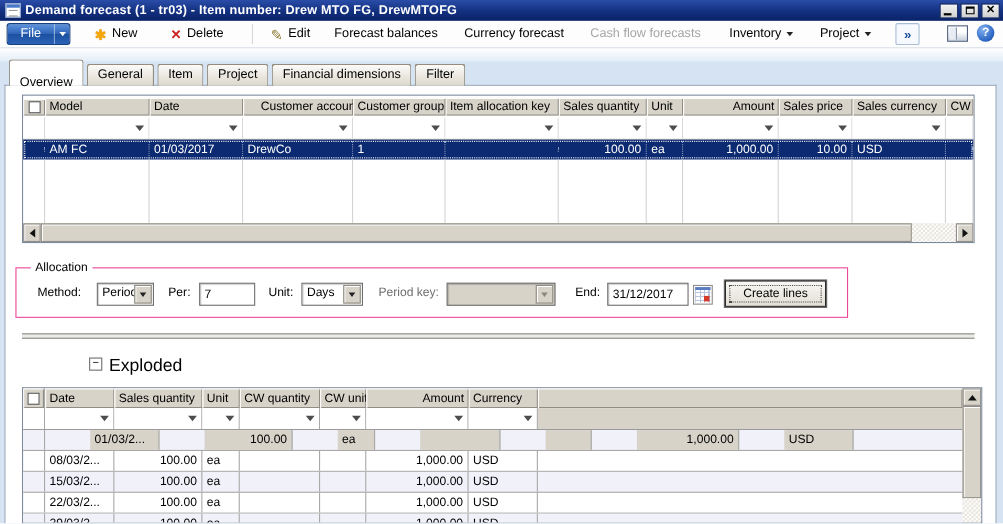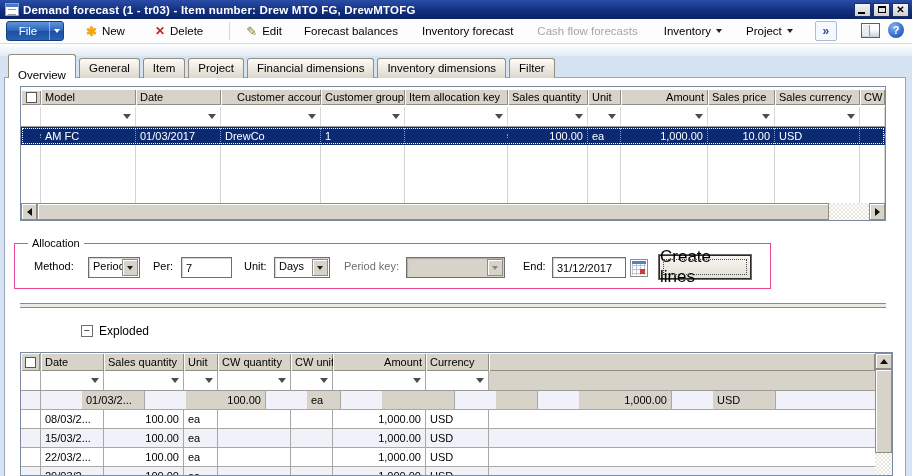--- a/index.html
+++ b/index.html
@@ -110,29 +110,29 @@
   .combo .cbtn .tri { width:0; height:0; border-left:3.5px solid transparent; border-right:3.5px solid transparent; border-top:4px solid #222; }
   .combo.disabled { background:#d7d3c9; }
   .combo.disabled .cbtn .tri { border-top-color:#8a877e; }
   .cal-btn { position:absolute; top:15px; width:18px; height:18px; border:1px solid #8f8d85; background:#fff; }
   .cal-btn::before { content:""; position:absolute; inset:1px; background:
     linear-gradient(#5a7ec0 0 3px, transparent 3px),
     repeating-linear-gradient(90deg,#b8c4dc 0 1px, transparent 1px 4px),
     repeating-linear-gradient(#b8c4dc 0 1px, transparent 1px 4px); }
   .cal-btn::after { content:""; position:absolute; right:2px; bottom:2px; width:5px; height:5px; background:#d33a2a; }
   .create-btn { position:absolute; left:644px; top:11px; width:92px; height:24px; background:linear-gradient(180deg,#f8f7f4,#e3dfd5);
-    border:1px solid #2a2a2a; box-shadow:0 0 0 1px #6a6a6a; display:flex; align-items:center; justify-content:center; font-size:17px; }
+    border:1px solid #2a2a2a; box-shadow:0 0 0 1px #6a6a6a; display:flex; align-items:center; justify-content:center; font-size:11px; }
   .create-btn .focus-rect { position:absolute; inset:3px; border:1px dotted #4a4a4a; }
 
   
   .splitter { position:absolute; left:20px; top:303px; width:866px; height:5px; background:#eceae4;
     border-top:1px solid #8a8a8a; border-bottom:1px solid #8a8a8a; }
   .expl-toggle { position:absolute; left:81px; top:325px; width:12px; height:12px; border:1px solid #6f6f6f; background:#fff;
     display:flex; align-items:center; justify-content:center; font-size:10px; line-height:1; }
-  .expl-label { position:absolute; left:99px; top:324px; font-size:12px; }
+  .expl-label { position:absolute; left:99px; top:324px; font-size:16px; }
 
   
   .grid-ex { position:absolute; left:20px; top:352px; width:873px; bottom:0; border:1px solid #7c8aa0; background:#fff; overflow:hidden; }
   .ex-rows { position:absolute; left:0; top:0; right:17px; }
   .ex-row { display:flex; }
   .ex-header { height:18px; }
   .ex-header .hcell { height:18px; }
   .ex-filter { height:20px; border-bottom:1px solid #9a9a9a; background:#fff; }
   .ex-filter .fcell { height:100%; border-right:1px solid #a8a8a8; }
   .ex-filter .filler { background:#d7d3c9; border-right:none; }
@@ -187,21 +187,21 @@
     </div>
     <div class="tsep" style="margin-left:26px"></div>
     <div class="tbtn" style="margin-left:16px">
       <span class="icon-edit">✎</span>
       <span>Edit</span>
     </div>
     <div class="tbtn" style="margin-left:22px">
       <span>Forecast balances</span>
     </div>
     <div class="tbtn" style="margin-left:24px">
-      <span>Inventory forecast</span>
+      <span>Currency forecast</span>
     </div>
     <div class="tbtn disabled" style="margin-left:24px">
       <span>Cash flow forecasts</span>
     </div>
     <div class="tbtn" style="margin-left:26px">
       <span>Inventory</span>
       <span class="tri-down-k"></span>
     </div>
     <div class="tbtn" style="margin-left:24px">
       <span>Project</span>
@@ -217,21 +217,20 @@
   </div>
 
   <div class="band"></div>
 
   <div class="tabstrip">
     <div class="tab active">Overview</div>
     <div class="tab">General</div>
     <div class="tab">Item</div>
     <div class="tab">Project</div>
     <div class="tab">Financial dimensions</div>
-    <div class="tab">Inventory dimensions</div>
     <div class="tab">Filter</div>
   </div>
   <div class="tabpage"></div>
 
   <div class="grid-top">
     <div class="tg-row tg-header">
       <div class="hcell c-cb">
           <span class="chkbox"></span>
         </div>
       <div class="hcell c0">Model</div>

